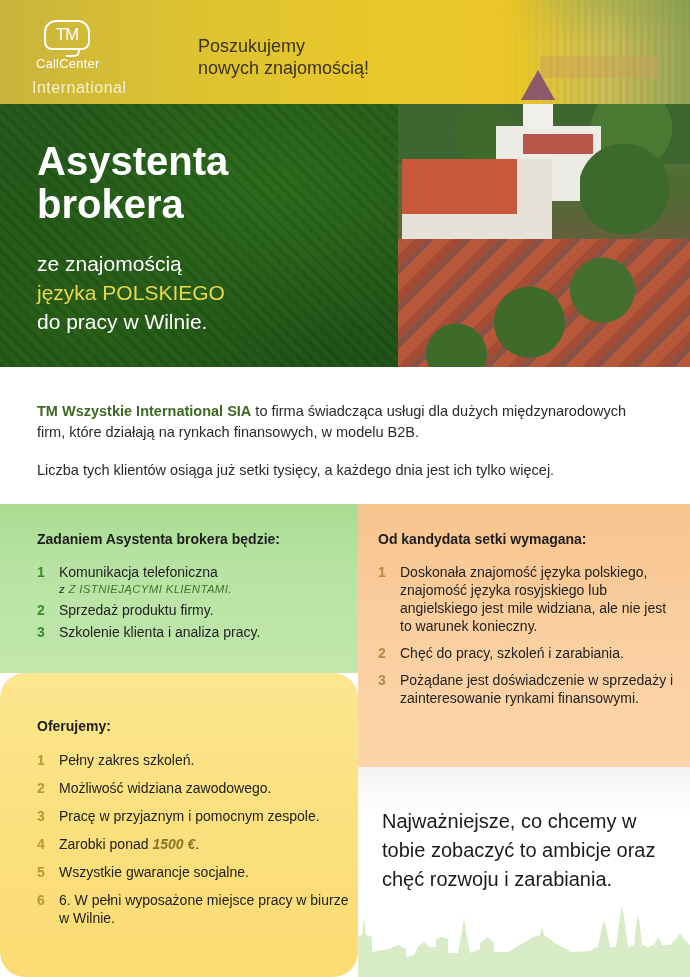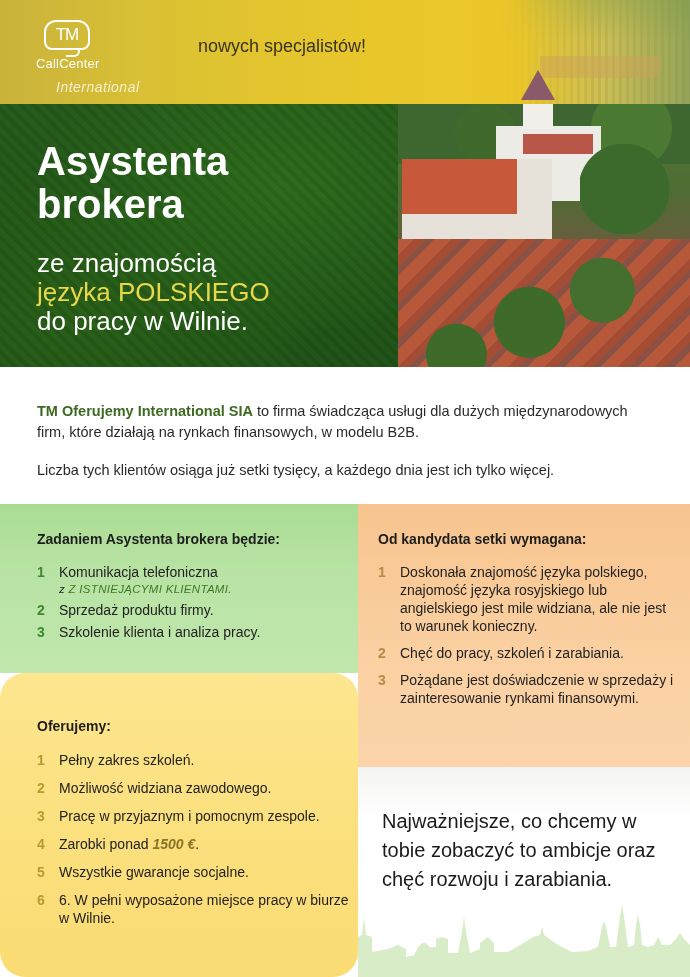--- a/index.html
+++ b/index.html
@@ -12,34 +12,34 @@
     background:
       linear-gradient(180deg, rgba(120,150,70,.6) 0%, rgba(0,0,0,0) 40%),
       repeating-linear-gradient(90deg, rgba(170,120,60,.35) 0 3px, rgba(0,0,0,0) 3px 7px);
     -webkit-mask-image: linear-gradient(90deg, transparent 0%, #000 50%); }
   .header .building { position: absolute; left: 540px; top: 56px; width: 120px; height: 22px; background: rgba(205,160,90,.45); }
   .header .spire { position: absolute; left: 521px; top: 70px; width: 0; height: 0; border-left: 17px solid transparent; border-right: 17px solid transparent; border-bottom: 30px solid #8a5a6a; }
   .logo { position: absolute; left: 30px; top: 14px; width: 120px; height: 80px; }
   .logo .tm { position: absolute; left: 14px; top: 6px; width: 46px; height: 30px; border: 2px solid #fff; border-radius: 12px 12px 8px 8px; color: #fff; font-size: 17px; line-height: 26px; text-align: center; letter-spacing: -1px; }
   .logo .mic { position: absolute; left: 36px; top: 36px; width: 14px; height: 7px; border-bottom: 2px solid #fff; border-right: 2px solid #fff; border-radius: 0 0 6px 0; }
   .logo .name { position: absolute; left: 6px; top: 42px; color: #fff; font-size: 13px; font-weight: normal; letter-spacing: .2px; }
-  .logo .sub { position: absolute; left: 26px; top: 65px; color: #f6f0d0; font-size: 14px; letter-spacing: .5px; font-style: italic; }
+  .logo .sub { position: absolute; left: 2px; top: 65px; color: #f6f0d0; font-size: 16px; letter-spacing: .5px; }
   .tagline { position: absolute; left: 198px; top: 35px; color: #3a3320; font-size: 18px; line-height: 22px; }
 
   
   .hero { position: absolute; left: 0; top: 104px; width: 562px; height: 263px; }
   .hero-left { position: absolute; left: 0; top: 0; width: 398px; height: 263px;
     background:
       radial-gradient(ellipse at 70% 30%, #2c6a1a 0%, rgba(0,0,0,0) 60%),
       radial-gradient(ellipse at 20% 80%, #275e16 0%, rgba(0,0,0,0) 55%),
       linear-gradient(180deg, #24591a 0%, #1f5216 100%); }
   .hero-left .tex { position: absolute; inset: 0; opacity: .25;
     background: repeating-linear-gradient(45deg, rgba(0,0,0,.25) 0 4px, rgba(255,255,255,.05) 4px 9px); }
   .hero-title { position: absolute; left: 37px; top: 36px; color: #fff; font-size: 40px; font-weight: bold; line-height: 43px; }
-  .hero-sub { position: absolute; left: 37px; top: 145px; color: #fff; font-size: 26px; line-height: 29px; }
+  .hero-sub { position: absolute; left: 37px; top: 145px; color: #fff; font-size: 21px; line-height: 29px; }
   .hero-sub .hl { color: #e8d84a; }
   .hero-right { position: absolute; left: 398px; top: 0; width: 292px; height: 263px; overflow: hidden;
     background: linear-gradient(180deg, #5a7a3a 0%, #4d6d33 30%, #6e5a40 60%, #5b4a35 100%); }
   .hr-trees1 { position: absolute; left: 0; top: 0; width: 292px; height: 60px; background: radial-gradient(circle at 30% 50%, #3f6a2c 0 30px, transparent 31px), radial-gradient(circle at 80% 40%, #4a7a32 0 40px, transparent 41px), #3d6630; }
   .hr-church { position: absolute; left: 4px; top: 55px; width: 150px; height: 85px; background: #e6e2da; }
   .hr-church-roof { position: absolute; left: 4px; top: 55px; width: 115px; height: 55px; background: #c8583a; }
   .hr-white { position: absolute; left: 98px; top: 22px; width: 105px; height: 75px; background: #ecebe6; }
   .hr-white-roof { position: absolute; left: 125px; top: 30px; width: 70px; height: 20px; background: #b9564a; }
   .hr-tower { position: absolute; left: 125px; top: 0; width: 30px; height: 25px; background: #f0efe9; }
   .hr-roofs { position: absolute; left: 0; top: 135px; width: 292px; height: 128px;
@@ -95,21 +95,22 @@
   <div class="bg-town"></div>
   <div class="building"></div>
   <div class="spire"></div>
   <div class="logo">
     <div class="tm">TM</div>
     <div class="mic"></div>
     <div class="name">CallCenter</div>
     <div class="sub">International</div>
   </div>
   <div class="tagline">
-    <div>nowych specjalistów!</div>
+    <div>Poszukujemy</div>
+    <div>nowych znajomością!</div>
   </div>
 </div>
 
 <div class="hero">
   <div class="hero-left">
     <div class="tex"></div>
     <div class="hero-title">
       <div>Asystenta</div>
       <div>brokera</div>
     </div>
@@ -125,21 +126,21 @@
     <div class="hr-tower"></div>
     <div class="hr-white-roof"></div>
     <div class="hr-church"></div>
     <div class="hr-church-roof"></div>
     <div class="hr-trees2"></div>
     <div class="hr-roofs"></div>
   </div>
 </div>
 
 <div class="intro">
-  <p class="p1"><span class="brand">TM Oferujemy International SIA</span><span> to firma świadcząca usługi dla dużych międzynarodowych firm, które działają na rynkach finansowych, w modelu B2B.</span></p>
+  <p class="p1"><span class="brand">TM Wszystkie International SIA</span><span> to firma świadcząca usługi dla dużych międzynarodowych firm, które działają na rynkach finansowych, w modelu B2B.</span></p>
   <p class="p2">Liczba tych klientów osiąga już setki tysięcy, a każdego dnia jest ich tylko więcej.</p>
 </div>
 
 <div class="sec sec-tasks">
   <div class="sec-title" style="top:27px">Zadaniem Asystenta brokera będzie:</div>
   <ul class="list tasks-list">
     <li>
       <span class="num">1</span>
       <span>Komunikacja telefoniczna</span>
       <span class="note"><span>z </span><em>Z ISTNIEJĄCYMI KLIENTAMI.</em></span>

